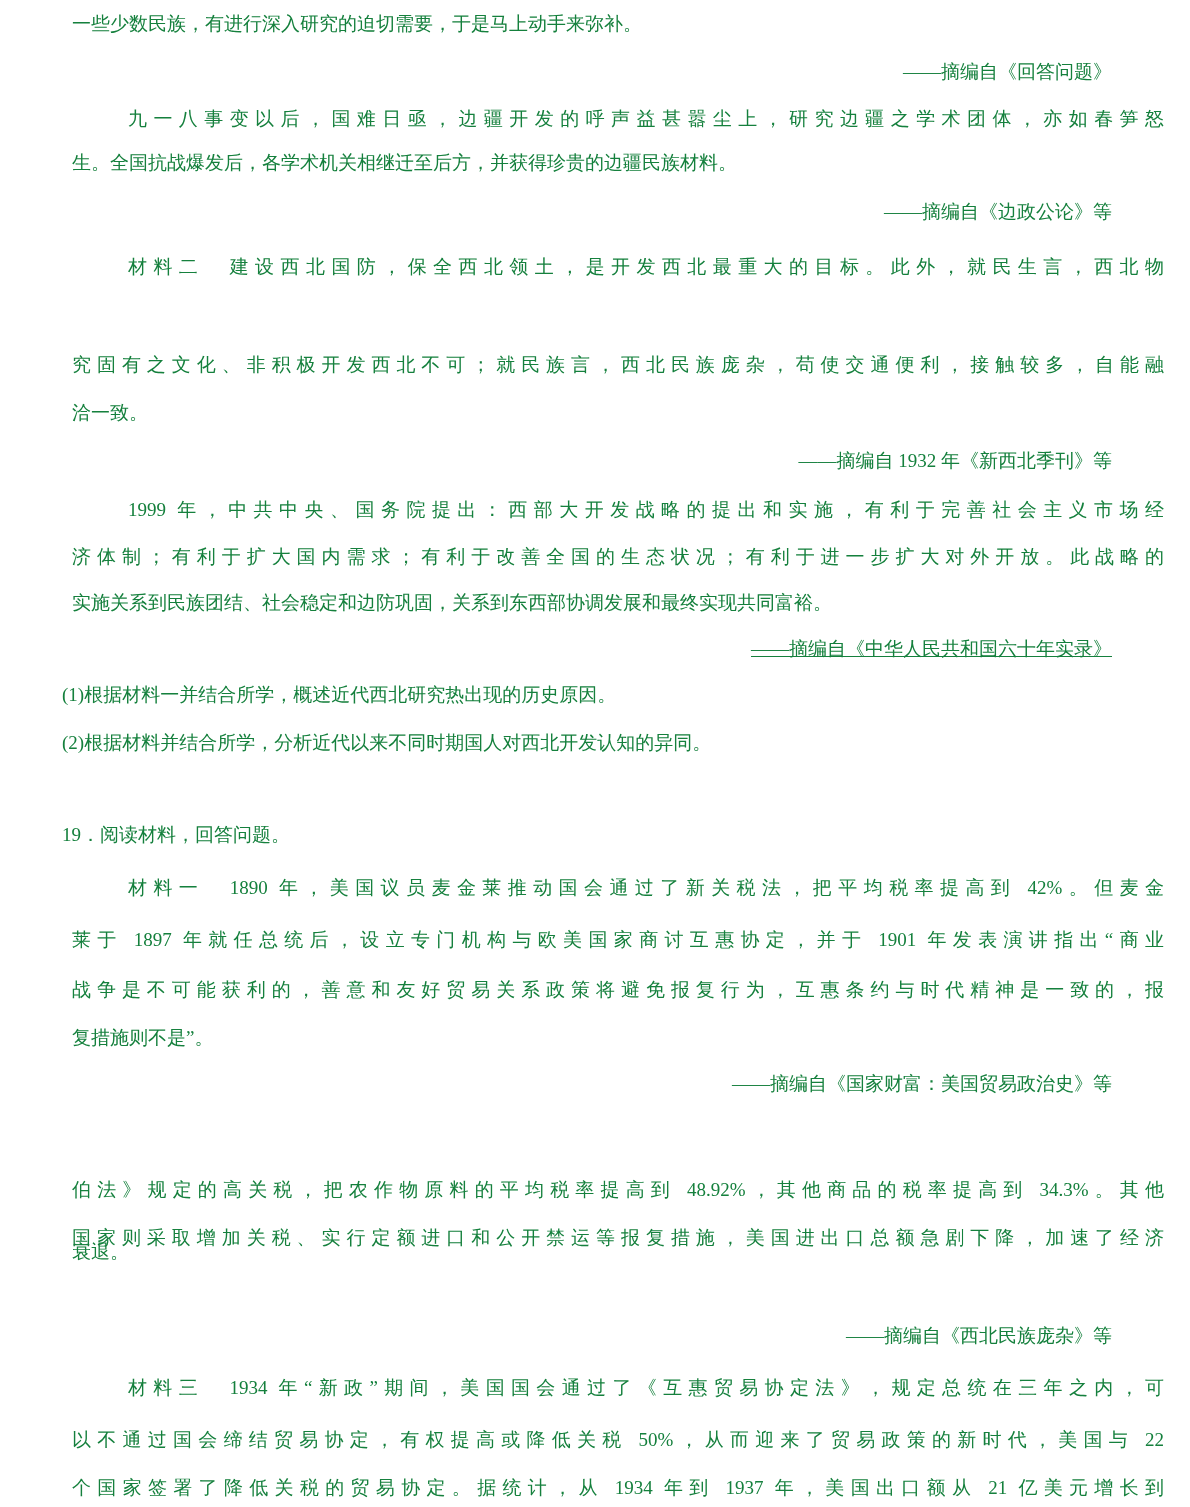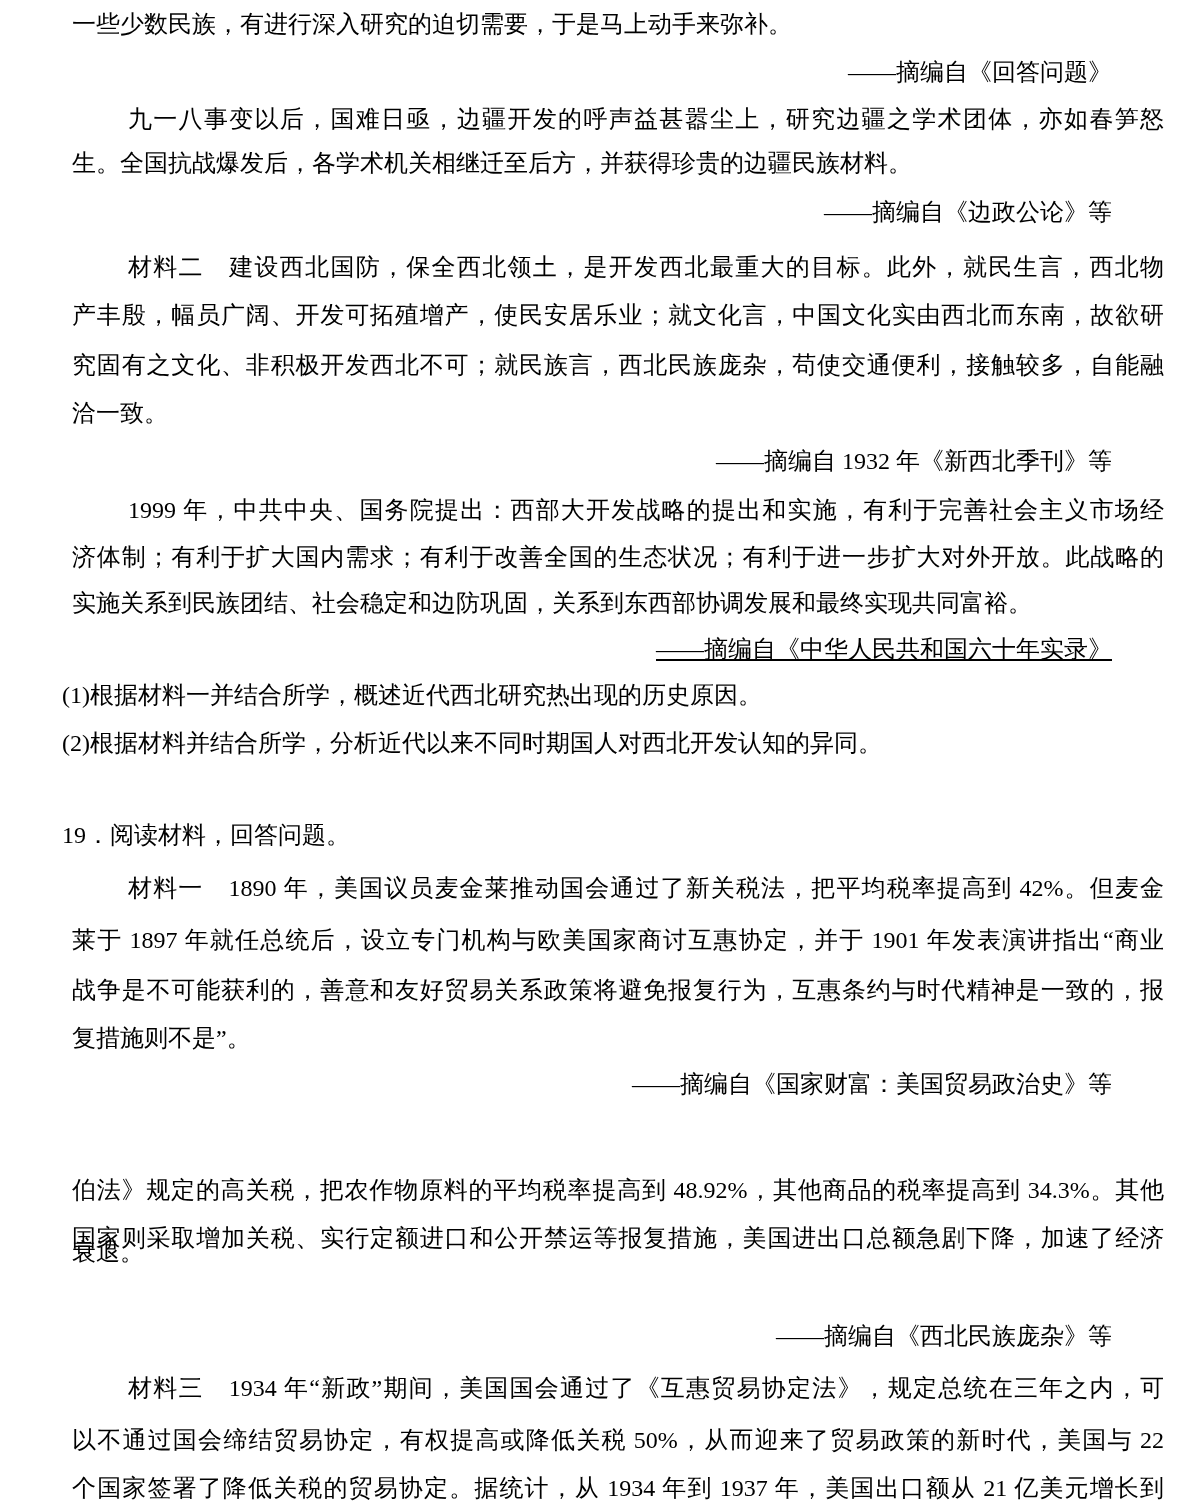--- a/index.html
+++ b/index.html
@@ -9,24 +9,24 @@
     margin:0 auto;
     background:#ffffff;
     color:#1c1c1c;
     font-family:"Liberation Serif","DejaVu Serif",serif;
     overflow:hidden;
   }
   .line{
     position:absolute;
     left:62px;
     width:1092px;
-    font-size:24px;
+    font-size:19px;
     line-height:40px;
     white-space:nowrap;
-    color:#000000;
+    color:#15803d;
   }
   .line.fill{
     white-space:normal;
     text-align:justify;
     -moz-text-align-last:justify;
     text-align-last:justify;
   }
   .line.indent{ text-indent:56px; }
   .line.pad{ padding-left:10px; }
   .line.right{
@@ -38,21 +38,20 @@
 </head>
 <body>
 
 <div class="page" style="background: rgb(255, 255, 255); color: rgb(28, 28, 28);">
     <div class="line pad" style="top: 4px;">一些少数民族，有进行深入研究的迫切需要，于是马上动手来弥补。</div>
     <div class="line right" style="top: 52px;">——摘编自《回答问题》</div>
     <div class="line fill indent pad" style="top: 99px;">九一八事变以后，国难日亟，边疆开发的呼声益甚嚣尘上，研究边疆之学术团体，亦如春笋怒</div>
     <div class="line pad" style="top: 143px;">生。全国抗战爆发后，各学术机关相继迁至后方，并获得珍贵的边疆民族材料。</div>
     <div class="line right" style="top: 192px;">——摘编自《边政公论》等</div>
     <div class="line fill indent pad" style="top: 247px;">材料二　建设西北国防，保全西北领土，是开发西北最重大的目标。此外，就民生言，西北物</div>
-    <div class="line fill pad" style="top: 295px;">产丰殷，幅员广阔、开发可拓殖增产，使民安居乐业；就文化言，中国文化实由西北而东南，故欲研</div>
     <div class="line fill pad" style="top: 345px;">究固有之文化、非积极开发西北不可；就民族言，西北民族庞杂，苟使交通便利，接触较多，自能融</div>
     <div class="line pad" style="top: 393px;">洽一致。</div>
     <div class="line right" style="top: 441px;">——摘编自 1932 年《新西北季刊》等</div>
     <div class="line fill indent pad" style="top: 490px;">1999 年，中共中央、国务院提出：西部大开发战略的提出和实施，有利于完善社会主义市场经</div>
     <div class="line fill pad" style="top: 537px;">济体制；有利于扩大国内需求；有利于改善全国的生态状况；有利于进一步扩大对外开放。此战略的</div>
     <div class="line pad" style="top: 583px;">实施关系到民族团结、社会稳定和边防巩固，关系到东西部协调发展和最终实现共同富裕。</div>
     <div class="line right" style="top: 629px; text-decoration: underline;">——摘编自《中华人民共和国六十年实录》</div>
     <div class="line" style="top: 675px;">(1)根据材料一并结合所学，概述近代西北研究热出现的历史原因。</div>
     <div class="line" style="top: 723px;">(2)根据材料并结合所学，分析近代以来不同时期国人对西北开发认知的异同。</div>
     <div class="line" style="top: 815px;">19．阅读材料，回答问题。</div>

